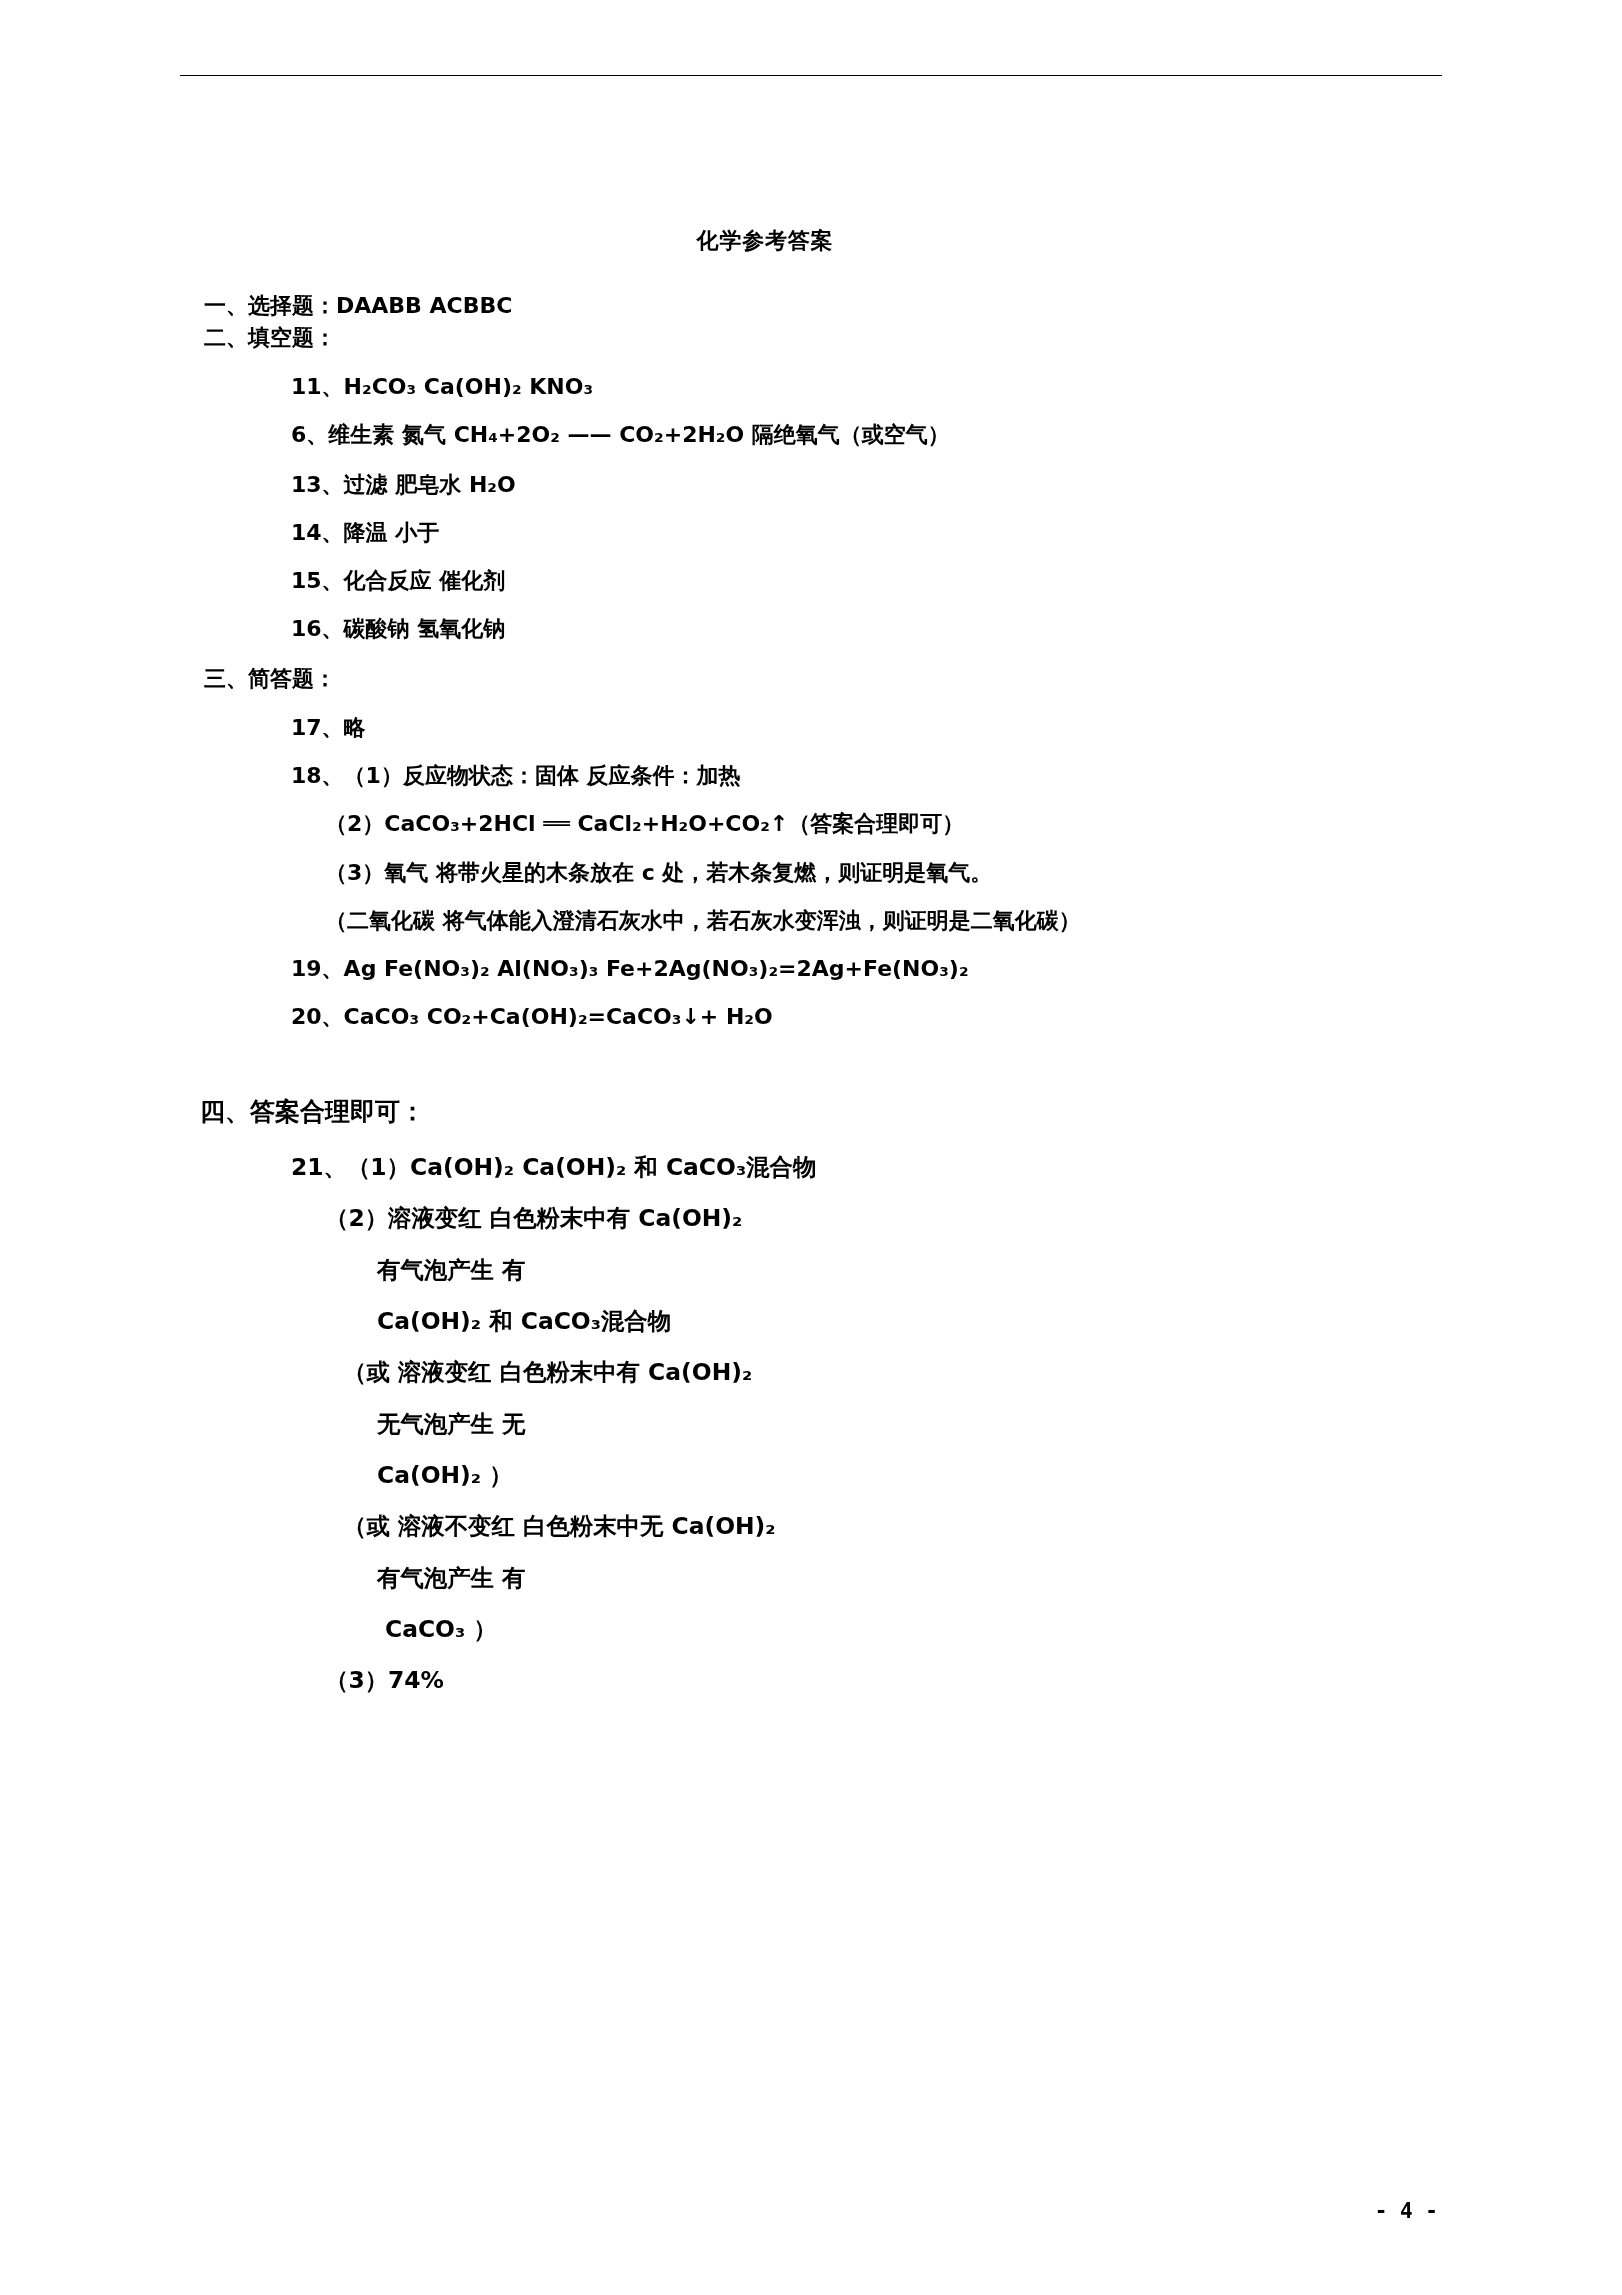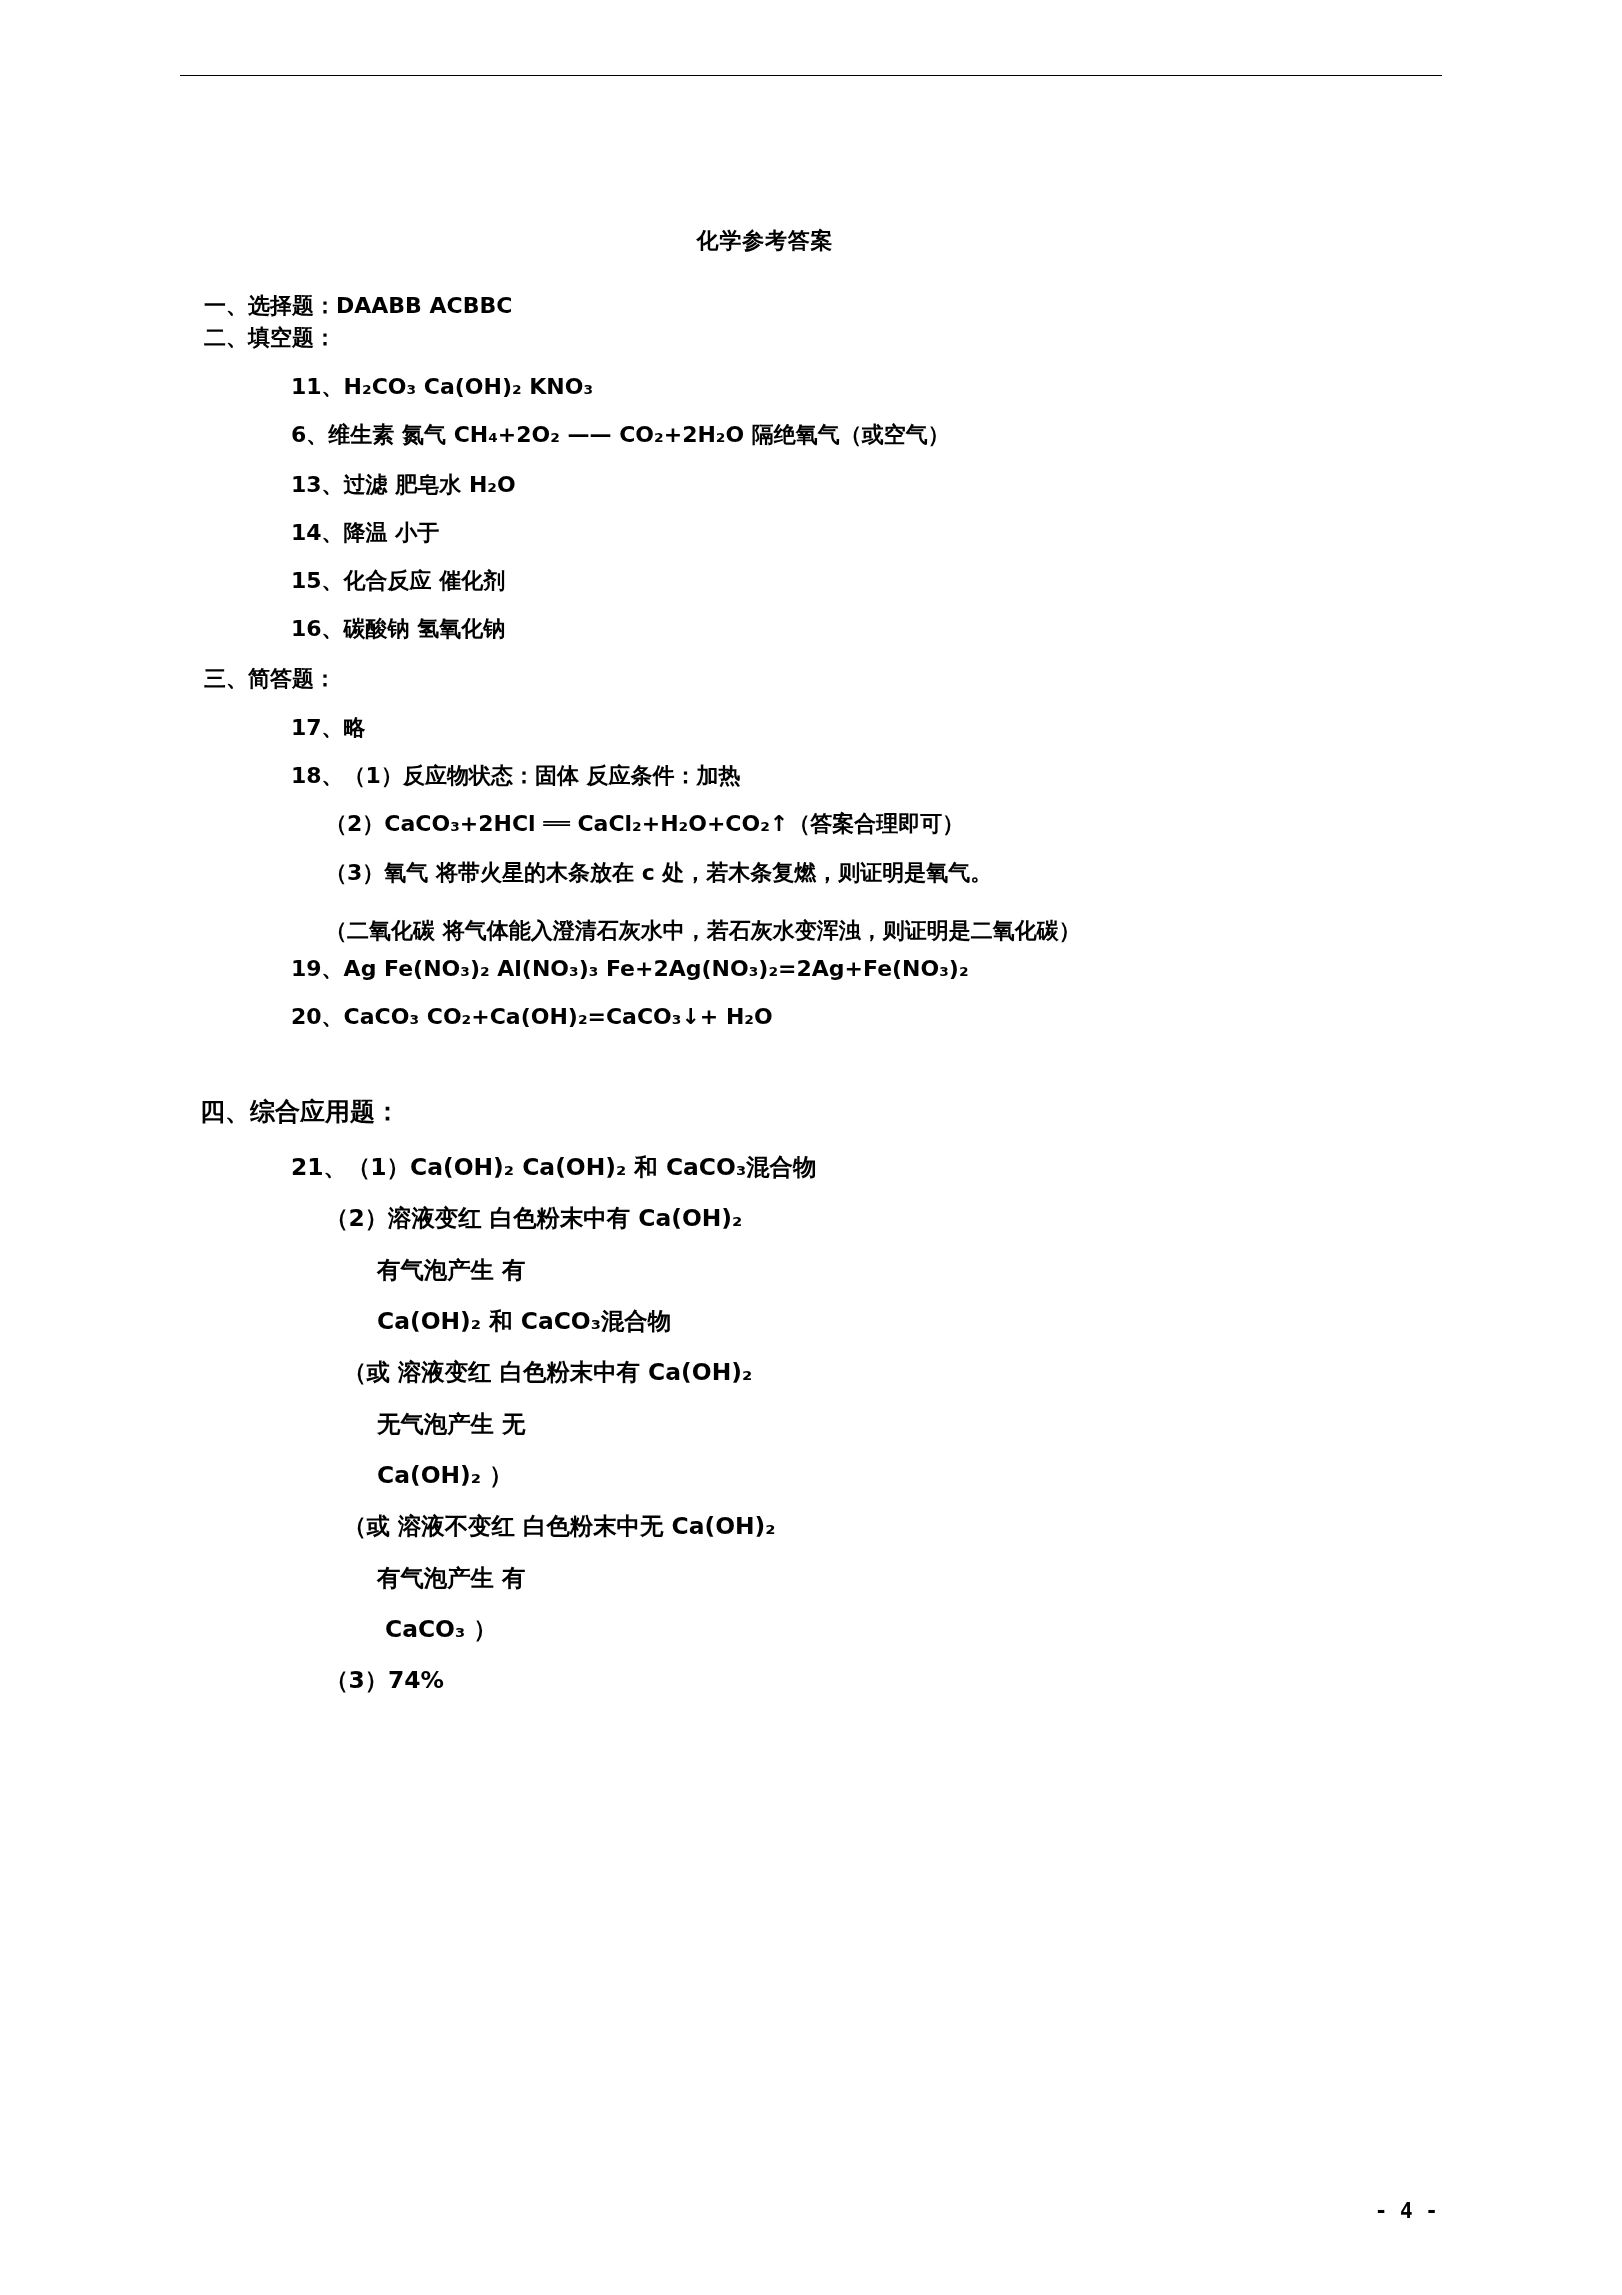--- a/index.html
+++ b/index.html
@@ -86,26 +86,26 @@
   <div class="line ind1 cn" style="top:521px;">14、降温     小于</div>
   <div class="line ind1 cn" style="top:569px;">15、化合反应   催化剂</div>
   <div class="line ind1 cn" style="top:617px;">16、碳酸钠   氢氧化钠</div>
 
   <div class="line ind5 sec cn" style="top:667px;">三、简答题：</div>
 
   <div class="line ind1 cn" style="top:716px;">17、略</div>
   <div class="line ind1 cn" style="top:764px;">18、（1）反应物状态：固体   反应条件：加热</div>
   <div class="line ind2 cn" style="top:812px;">（2）CaCO₃+2HCl ══ CaCl₂+H₂O+CO₂↑（答案合理即可）</div>
   <div class="line ind2 cn" style="top:861px;">（3）氧气   将带火星的木条放在 c 处，若木条复燃，则证明是氧气。</div>
-  <div class="line ind2 cn" style="top:909px;margin-top:10px;">（二氧化碳   将气体能入澄清石灰水中，若石灰水变浑浊，则证明是二氧化碳）</div>
+  <div class="line ind2 cn" style="top:909px;">（二氧化碳   将气体能入澄清石灰水中，若石灰水变浑浊，则证明是二氧化碳）</div>
   <div class="line ind1 cn" style="top:957px;">19、Ag        Fe(NO₃)₂   Al(NO₃)₃       Fe+2Ag(NO₃)₂=2Ag+Fe(NO₃)₂</div>
   <div class="line ind1 cn" style="top:1005px;">20、CaCO₃     CO₂+Ca(OH)₂=CaCO₃↓+ H₂O</div>
 
   <div class="line" style="left:200px; top:1098px;">
-    <span class="sec cn" style="font-size:25px;">四、综合应用题：</span>
+    <span class="sec cn" style="font-size:25px;">四、答案合理即可：</span>
   </div>
 
   <div class="line ind1 cn" style="top:1155px; font-size:23.4px;text-align:center;">21、（1）Ca(OH)₂   Ca(OH)₂ 和 CaCO₃混合物</div>
   <div class="line ind2 cn" style="top:1206px; font-size:23.4px;">（2）溶液变红            白色粉末中有 Ca(OH)₂</div>
   <div class="line ind4 cn" style="top:1258px; font-size:23.4px;">有气泡产生        有</div>
   <div class="line ind4 cn" style="top:1309px; font-size:23.4px;">Ca(OH)₂ 和 CaCO₃混合物</div>
   <div class="line ind3 cn" style="top:1360px; font-size:23.4px;">（或 溶液变红          白色粉末中有 Ca(OH)₂</div>
   <div class="line ind4 cn" style="top:1412px; font-size:23.4px;">无气泡产生           无</div>
   <div class="line ind4 cn" style="top:1463px; font-size:23.4px;">Ca(OH)₂  ）</div>
   <div class="line ind3 cn" style="top:1514px; font-size:23.4px;">（或 溶液不变红         白色粉末中无 Ca(OH)₂</div>

